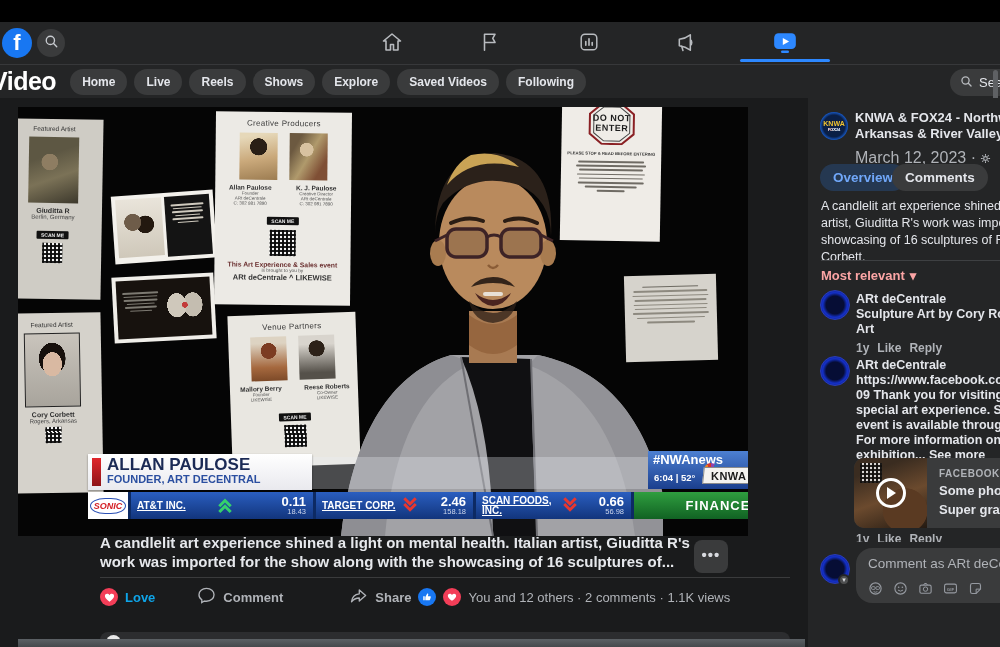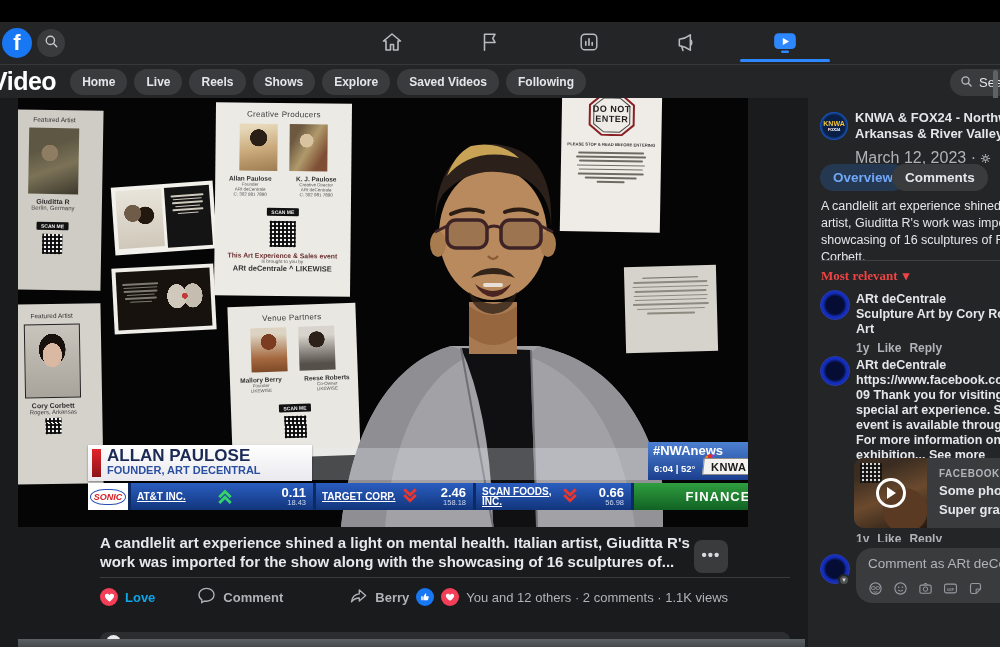--- a/index.html
+++ b/index.html
@@ -25,21 +25,21 @@
     padding:6px 12px; border-radius:16px; white-space:nowrap; }
   .nav2-search { position:absolute; left:950px; top:4px; width:120px; height:27px; background:#3a3b3c;
     border-radius:14px; display:flex; align-items:center; gap:6px; padding:0 10px;
     color:#e4e6eb; font-size:13px; }
   #scrollbar { position:absolute; left:993px; top:70px; width:5px; height:290px; background:#5f6164; border-radius:3px; }
 
   
   #main { position:absolute; left:0; top:98px; width:1000px; height:549px; background:#1a1b1c; }
 
   
-  #stage { position:absolute; left:18px; top:0; width:730px; height:429px; background:#050505; overflow:hidden; }
+  #stage { position:absolute; left:18px; top:9px; width:730px; height:429px; background:#050505; overflow:hidden; }
   .paper { position:absolute; color:#222; }
   .tinyc { text-align:center; }
   .bar { background:#9a968f; height:2px; border-radius:1px; margin:2px auto; }
   .qr { background:
       repeating-linear-gradient(0deg, rgba(10,10,10,.9) 0 2px, transparent 2px 4px),
       repeating-linear-gradient(90deg, #161616 0 2px, #f4f4f4 2px 4px); }
   .scan-chip { background:#111; color:#eee; font-size:5px; font-weight:bold; padding:1px 4px;
     display:inline-block; border-radius:1px; }
   .photo { position:relative; overflow:hidden; }
 
@@ -184,21 +184,21 @@
   .knwa-av .a2 { font-size:4px; font-weight:bold; color:#e4e6eb; line-height:5px;
      background:linear-gradient(90deg,#c0392b 33%, #ececec 33% 66%, #2457a0 66%); -webkit-background-clip:text; }
   .sb-title { position:absolute; left:47px; font-size:13px; font-weight:bold; color:#e4e6eb; white-space:nowrap; }
   .sb-date { position:absolute; left:47px; top:51px; font-size:16px; color:#b0b3b8; display:flex; gap:4px; align-items:center; }
   .sb-tab { position:absolute; top:66px; height:27px; border-radius:15px; font-size:13.5px; font-weight:bold;
      display:flex; align-items:center; padding:0 13px; }
   #tab-overview { left:12px; background:rgba(45,136,255,.20); color:#70a7f9; }
   #tab-comments { left:84px; background:#3a3b3c; color:#e4e6eb; }
   .desc-line { position:absolute; left:13px; width:260px; font-size:12.5px; color:#e4e6eb; white-space:nowrap; }
   #sb-div1 { position:absolute; left:13px; top:162px; width:260px; border-top:1px solid #3e4042; }
-  #sort-row { position:absolute; left:13px; top:170px; font-size:13px; font-weight:bold; color:#ef4444; display:flex; gap:5px; align-items:center;font-family:Liberation Serif, serif; }
+  #sort-row { position:absolute; left:13px; top:170px; font-size:13px; font-weight:bold; color:#fca5a5; display:flex; gap:5px; align-items:center; }
   .art-av { background:radial-gradient(circle,#060d35 45%, #1430c8 62%, #0a1140 100%); border:1px solid #2a3dbb; }
   .cm-name { position:absolute; left:48px; font-size:12.5px; font-weight:bold; color:#e4e6eb; white-space:nowrap; }
   .cm-line { position:absolute; left:48px; width:260px; font-size:12.5px; font-weight:bold; color:#e4e6eb; white-space:nowrap; }
   .cm-meta { position:absolute; left:48px; font-size:12px; font-weight:bold; color:#b0b3b8; display:flex; gap:8px; }
   .see-more { font-weight:bold; color:#e4e6eb; }
   #link-card { position:absolute; left:46px; top:360px; width:250px; height:70px; background:#3a3b3c;
      border-radius:10px; overflow:hidden; display:flex; }
   .lc-thumb { width:73px; height:70px; position:relative; background:
      radial-gradient(circle at 70% 75%, #5a3a22 0 30%, transparent 31%),
      linear-gradient(160deg,#3a2c20 20%, #6b4a2e 55%, #241a12); }
@@ -543,21 +543,21 @@
           </svg>
       </span>
       <span>Comment</span>
     </div>
     <div class="act" style="margin-left:66px">
       <span>
         <svg width="19" height="19" viewBox="0 0 24 24">
             <path d="M13 5 L21 12 L13 19 V15.2 C8.5 15.2 5.5 17 3.2 20 C3.8 13.8 8 10.4 13 9.9 Z" fill="none" stroke="#b0b3b8" stroke-width="1.7" stroke-linejoin="round"></path>
           </svg>
       </span>
-      <span>Berry</span>
+      <span>Share</span>
     </div>
     <div id="stats">
       <div class="badge-stack">
         <span class="badge badge-like">
           <svg width="10" height="10" viewBox="0 0 24 24">
               <path d="M3 10 H6.5 V20 H3 Z M8 20 H17 C18 20 18.9 19.4 19.2 18.4 L21 12.3 C21.3 11.2 20.5 10 19.3 10 H14.2 L15.1 5.9 C15.3 4.9 14.7 3.9 13.7 3.7 C13 3.6 12.3 3.9 12 4.6 L8 12 Z" fill="#fff"></path>
             </svg>
         </span>
         <span class="badge badge-love">
           <svg width="10" height="10" viewBox="0 0 24 24">

